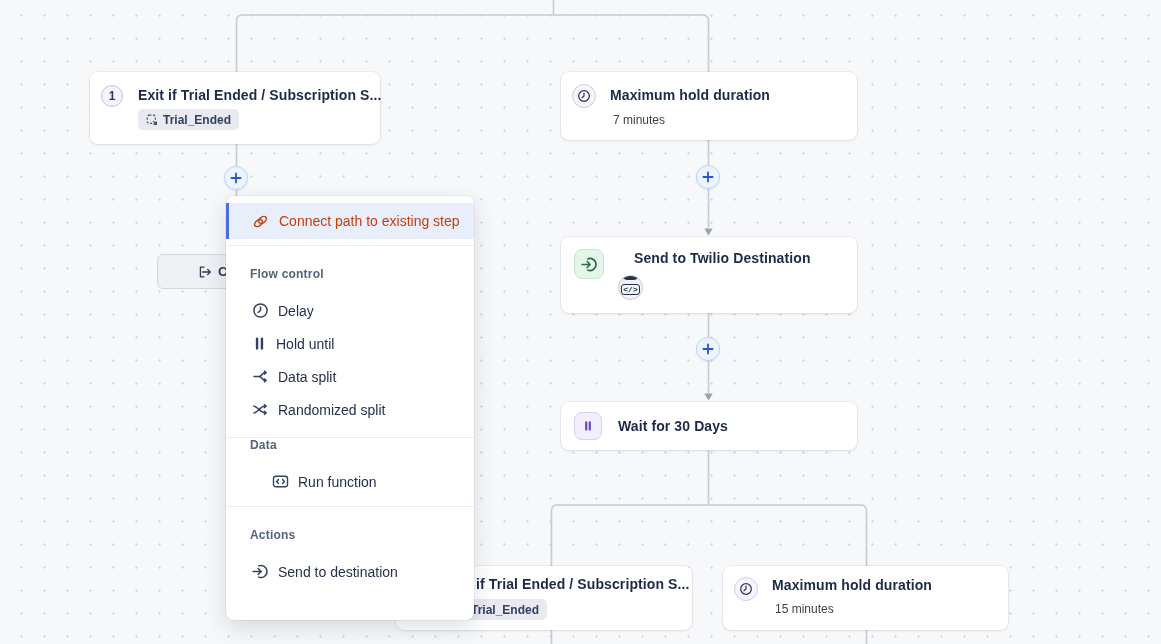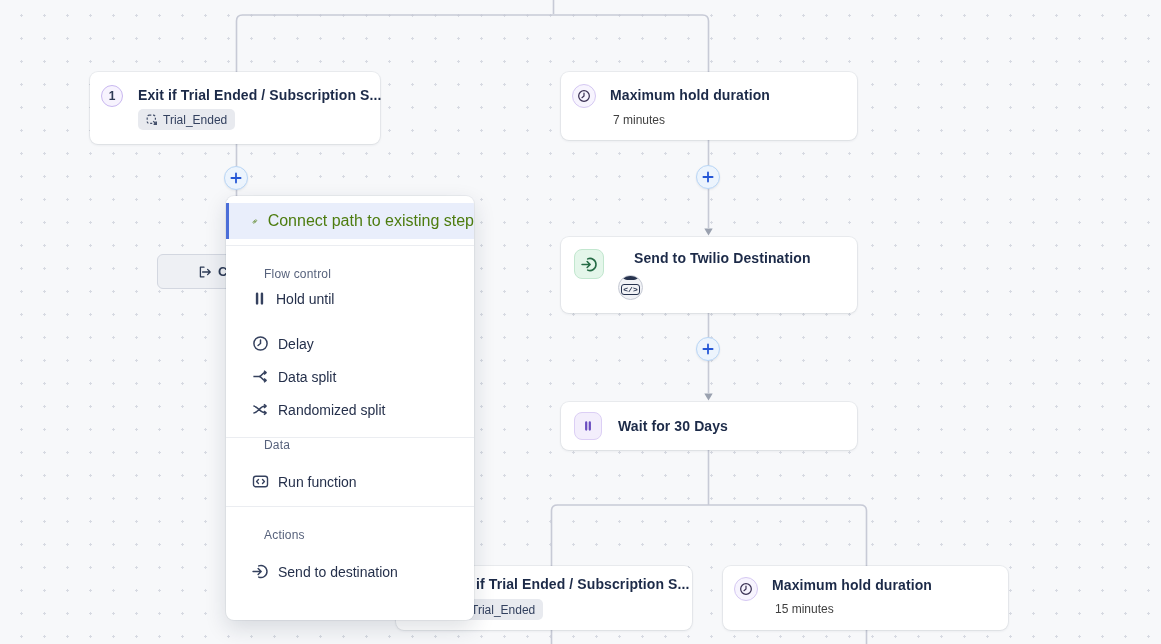--- a/index.html
+++ b/index.html
@@ -31,21 +31,21 @@
     background:#f7f4fe; border:1px solid #d5c8f2; color:#3a3154;
     display:flex; align-items:center; justify-content:center;
   }
   .sq-icon { position:absolute; border-radius:8px; display:flex; align-items:center; justify-content:center; }
   .sq-green  { width:30px; height:30px; background:#e4f6ea; border:1px solid #c2e7cf; color:#256b45; }
   .sq-purple { width:28px; height:28px; background:#f3eefc; border:1px solid #dccff5; color:#6a4dc0; }
 
   .pill {
     position:absolute; height:21px; border-radius:5px; background:#e8eaef;
     display:inline-flex; align-items:center; gap:5px; padding:0 8px;
-    font-size:12px; font-weight:normal; color:#33415f; white-space:nowrap;
+    font-size:12px; font-weight:bold; color:#33415f; white-space:nowrap;
   }
   .pill svg { color:#44506b; }
 
   .code-badge {
     position:absolute; width:25px; height:25px; border-radius:50%;
     background:#f1f2f6; border:1px solid #c7cbd5; overflow:hidden;
     display:flex; align-items:center; justify-content:center;
   }
   .code-badge .arc { position:absolute; top:-1px; left:3px; right:3px; height:5px;
     background:#27334e; border-radius:0 0 10px 10px; }
@@ -71,26 +71,26 @@
   .partial-pill svg { color:#2c3a55; flex:none; }
 
   .menu {
     position:absolute; left:226px; top:196px; width:248px; height:424px; z-index:10;
     background:#fff; border-radius:8px; overflow:hidden;
     box-shadow:0 0 0 1px rgba(23,32,54,.05), 0 8px 22px rgba(23,32,54,.14);
     padding-top:7px;
   }
   .menu-connect {
     height:36px; display:flex; align-items:center; gap:10px; padding-left:23px;
-    background:#e9eefb; border-left:3px solid #4b6ed8; color:#4d7c0f;
-    font-size:16px; cursor:pointer; white-space:nowrap;
+    background:#e9eefb; border-left:3px solid #4b6ed8; color:#c2410c;
+    font-size:14px; cursor:pointer; white-space:nowrap;
   }
   .menu-divider { height:1px; background:#ebedf1; }
   .menu-section-label {
-    padding-left:38px; font-size:12px; font-weight:normal; color:#57627c;
+    padding-left:24px; font-size:12px; font-weight:bold; color:#57627c;
     letter-spacing:.2px; height:15px; line-height:15px;
   }
   .menu-item {
     height:33px; display:flex; align-items:center; gap:9px; padding-left:26px;
     font-size:14px; color:#25304b; cursor:pointer; white-space:nowrap;
   }
   .menu-item svg { color:#35415e; flex:none; }
 </style>
 </head>
 <body>
@@ -214,53 +214,53 @@
             <ellipse cx="10.4" cy="8" rx="4.1" ry="2.7"></ellipse>
         </g>
       </svg>
       <span>Connect path to existing step</span>
     </div>
 
     <div class="menu-divider" style="margin-top:6px;"></div>
 
     <div class="menu-section-label" style="margin-top:21px;">Flow control</div>
 
+    <div class="menu-item" style="margin-top:12px;">
+      <svg width="17" height="17" viewBox="0 0 16 16">
+          <circle cx="8" cy="8" r="6.2" fill="none" stroke="currentColor" stroke-width="1.4"></circle>
+          <path d="M8 4.6 V8 L5.7 9.9" fill="none" stroke="currentColor" stroke-width="1.4" stroke-linecap="round"></path>
+        </svg>
+      <span>Delay</span>
+    </div>
     <div class="menu-item">
       <svg width="15" height="15" viewBox="0 0 16 16">
           <path d="M5.4 2.8 V13.2 M10.6 2.8 V13.2" fill="none" stroke="currentColor" stroke-width="2.6" stroke-linecap="round"></path>
         </svg>
       <span>Hold until</span>
     </div>
-    <div class="menu-item" style="margin-top:12px;">
-      <svg width="17" height="17" viewBox="0 0 16 16">
-          <circle cx="8" cy="8" r="6.2" fill="none" stroke="currentColor" stroke-width="1.4"></circle>
-          <path d="M8 4.6 V8 L5.7 9.9" fill="none" stroke="currentColor" stroke-width="1.4" stroke-linecap="round"></path>
-        </svg>
-      <span>Delay</span>
-    </div>
     <div class="menu-item">
       <svg width="17" height="17" viewBox="0 0 16 16">
         <path d="M1.3 8 H6.5 M6.5 8 C9.5 8 9.5 4.3 12.5 4.3 M6.5 8 C9.5 8 9.5 11.7 12.5 11.7" fill="none" stroke="currentColor" stroke-width="1.4"></path>
         <path d="M11.3 2.6 L13.3 4.3 L11.3 6 M11.3 10 L13.3 11.7 L11.3 13.4" fill="none" stroke="currentColor" stroke-width="1.4" stroke-linejoin="round"></path>
       </svg>
       <span>Data split</span>
     </div>
     <div class="menu-item">
       <svg width="17" height="17" viewBox="0 0 16 16">
         <path d="M1.3 4.8 C6 4.8 7 11.2 12.5 11.2 M1.3 11.2 C6 11.2 7 4.8 12.5 4.8" fill="none" stroke="currentColor" stroke-width="1.4"></path>
         <path d="M11.3 3.1 L13.3 4.8 L11.3 6.5 M11.3 9.5 L13.3 11.2 L11.3 12.9" fill="none" stroke="currentColor" stroke-width="1.4" stroke-linejoin="round"></path>
       </svg>
       <span>Randomized split</span>
     </div>
 
     <div class="menu-divider" style="margin-top:11px;"></div>
 
     <div class="menu-section-label" style="">Data</div>
 
-    <div class="menu-item" style="margin-top:12px;">
+    <div class="menu-item" style="margin-top:12px;margin-left:20px;">
       <svg width="17" height="17" viewBox="0 0 16 16">
         <rect x="1.4" y="3" width="13.2" height="10" rx="2.2" fill="none" stroke="currentColor" stroke-width="1.3"></rect>
         <path d="M6.1 6.1 L4.3 8 L6.1 9.9 M9.9 6.1 L11.7 8 L9.9 9.9" fill="none" stroke="currentColor" stroke-width="1.3" stroke-linecap="round" stroke-linejoin="round"></path>
       </svg>
       <span>Run function</span>
     </div>
 
     <div class="menu-divider" style="margin-top:8px;"></div>
 
     <div class="menu-section-label" style="margin-top:21px;">Actions</div>

